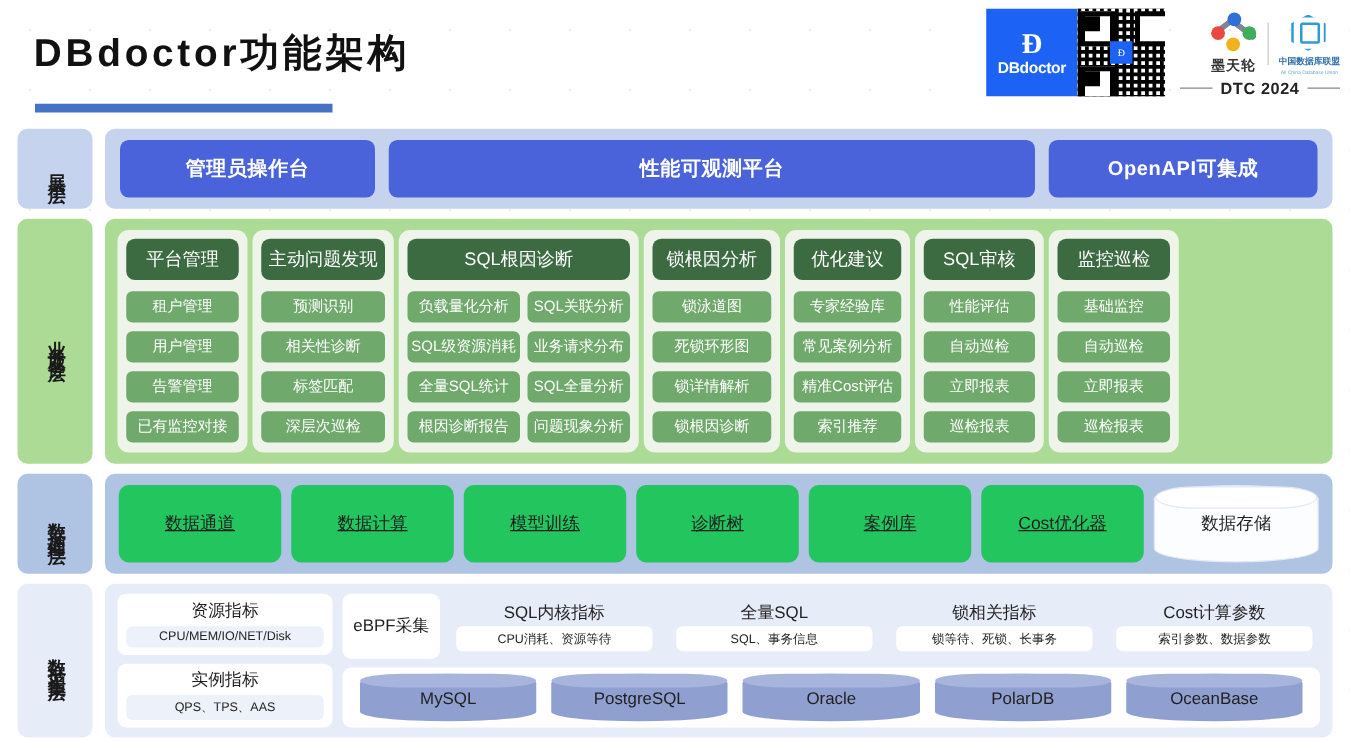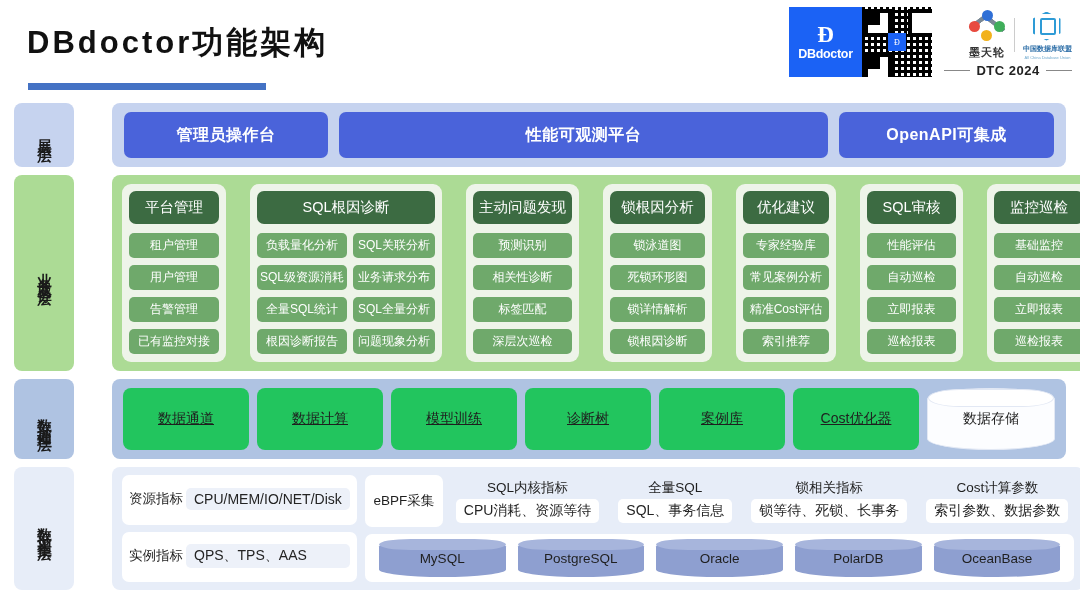--- a/index.html
+++ b/index.html
@@ -97,38 +97,38 @@
     display: flex; align-items: center; justify-content: center;
     font-size: 14.5px; font-weight: bold; color: #1a1a1a;
     writing-mode: vertical-rl; text-orientation: upright;
     letter-spacing: 5px; margin-right: 10px;
   }
   .label-blue { background: #C6D3EF; }
   .label-green { background: #ACDB95; }
   .label-steel { background: #AFC3E2; }
   .label-pale { background: #E7EDF8; }
 
-  .layer-body { flex: 1; border-radius: 8px; margin-left: 28px; }
+  .layer-body { flex: 1; border-radius: 8px; }
 
   
   .row-presentation .layer-body {
     background: #C6D3EF; padding: 9px 12px; display: flex; gap: 11px;
   }
   .btn-top {
     background: #4A63DA; color: #ffffff; border-radius: 7px;
     display: flex; align-items: center; justify-content: center;
     font-size: 16px; font-weight: bold; height: 46px; letter-spacing: 0.5px;
   }
   .btn-top.w1 { flex: 0 0 204px; }
   .btn-top.w2 { flex: 1; }
   .btn-top.w3 { flex: 0 0 215px; }
 
   
   .row-business .layer-body {
-    background: #ACDB95; padding: 9px 10px; display: flex; gap: 24px;
+    background: #ACDB95; padding: 9px 10px; display: flex; gap: 4px;
   }
   .group-card {
     background: #EEF4E9; border-radius: 9px; padding: 7px 7px 8px 7px;
     display: flex; flex-direction: column; align-items: stretch;
   }
   .group-head {
     background: #3C6B42; color: #ffffff; border-radius: 7px;
     height: 33px; display: flex; align-items: center; justify-content: center;
     font-size: 14.5px; margin-bottom: 9px; white-space: nowrap; padding: 0 6px;
   }
@@ -170,27 +170,27 @@
   }
   .cyl-label { position: relative; z-index: 2; }
 
   
   .row-collect .layer-body {
     background: #E7EDF8; padding: 8px 10px; display: flex; gap: 8px;
   }
   .collect-left { flex: 0 0 172px; display: flex; flex-direction: column; gap: 7px; }
   .metric-card {
     background: #FFFFFF; border-radius: 7px; padding: 4px 7px 6px 7px;
-    display: flex; flex-direction: row; align-items: center; justify-content: center; gap: 3px;
+    display: flex; flex-direction: column; align-items: center; justify-content: center; gap: 3px;
     flex: 1;
   }
   .metric-title { font-size: 13.5px; color: #1f1f1f; white-space: nowrap; }
   .metric-sub {
-    background: #EDF1F9; border-radius: 5px; font-size: 14px; color: #242424;
-    padding: 3px 8px; white-space: nowrap; width: 100%; text-align: left;
+    background: #EDF1F9; border-radius: 5px; font-size: 10px; color: #242424;
+    padding: 3px 8px; white-space: nowrap; width: 100%; text-align: center;
   }
   .collect-right { flex: 1; display: flex; flex-direction: column; gap: 7px; }
   .collect-top-row { display: flex; gap: 7px; flex: 0 0 52px; }
   .ebpf-card {
     background: #FFFFFF; border-radius: 7px; flex: 0 0 78px;
     display: flex; align-items: center; justify-content: center;
     font-size: 13.5px; color: #1f1f1f; white-space: nowrap;
   }
   .metric-card-h {
     background: #E7EDF8; border-radius: 7px; flex: 1;
@@ -291,46 +291,46 @@
         <div class="group-cols">
           <div class="group-col">
             <div class="leaf">租户管理</div>
             <div class="leaf">用户管理</div>
             <div class="leaf">告警管理</div>
             <div class="leaf">已有监控对接</div>
           </div>
         </div>
       </div>
 
+      <div class="group-card g-w2">
+        <div class="group-head">主动问题发现</div>
+        <div class="group-cols">
+          <div class="group-col">
+            <div class="leaf">预测识别</div>
+            <div class="leaf">相关性诊断</div>
+            <div class="leaf">标签匹配</div>
+            <div class="leaf">深层次巡检</div>
+          </div>
+        </div>
+      </div>
+
       <div class="group-card g-w-wide">
         <div class="group-head">SQL根因诊断</div>
         <div class="group-cols">
           <div class="group-col">
             <div class="leaf">负载量化分析</div>
             <div class="leaf">SQL级资源消耗</div>
             <div class="leaf">全量SQL统计</div>
             <div class="leaf">根因诊断报告</div>
           </div>
           <div class="group-col">
             <div class="leaf">SQL关联分析</div>
             <div class="leaf">业务请求分布</div>
             <div class="leaf">SQL全量分析</div>
             <div class="leaf">问题现象分析</div>
-          </div>
-        </div>
-      </div>
-
-      <div class="group-card g-w2">
-        <div class="group-head">主动问题发现</div>
-        <div class="group-cols">
-          <div class="group-col">
-            <div class="leaf">预测识别</div>
-            <div class="leaf">相关性诊断</div>
-            <div class="leaf">标签匹配</div>
-            <div class="leaf">深层次巡检</div>
           </div>
         </div>
       </div>
 
       <div class="group-card g-w3">
         <div class="group-head">锁根因分析</div>
         <div class="group-cols">
           <div class="group-col">
             <div class="leaf">锁泳道图</div>
             <div class="leaf">死锁环形图</div>

